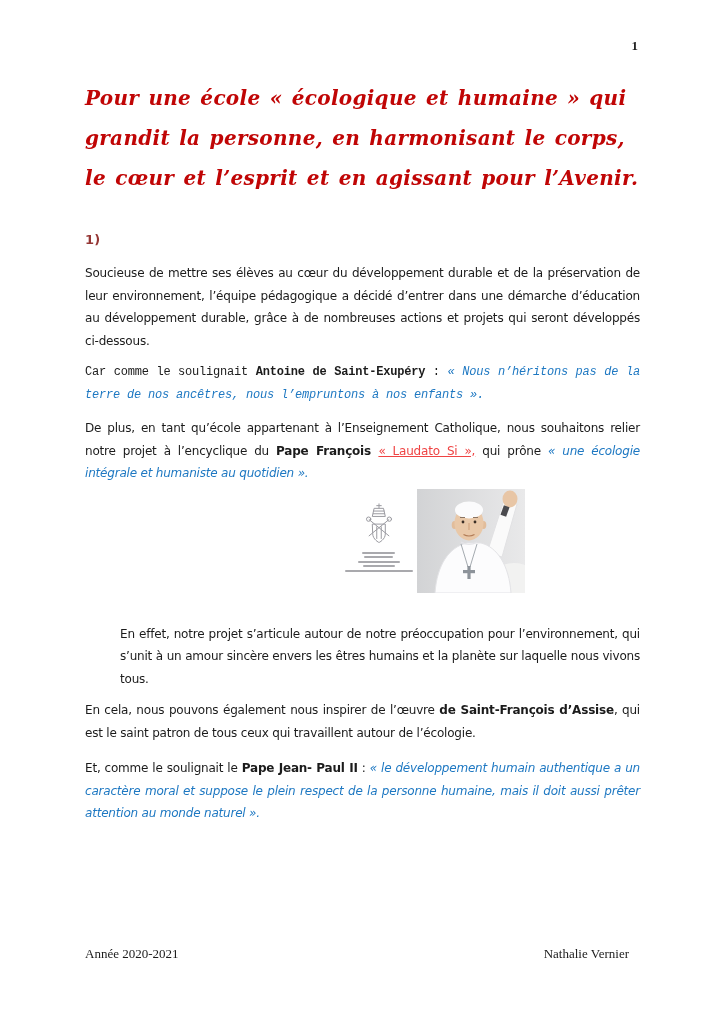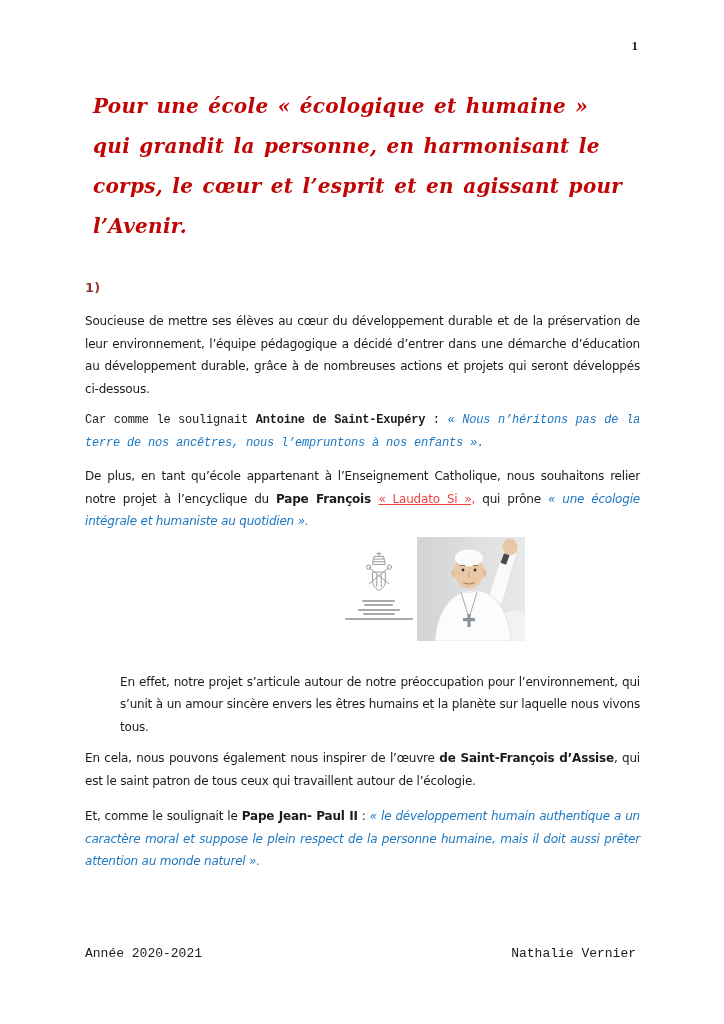--- a/index.html
+++ b/index.html
@@ -7,21 +7,21 @@
   .page{position:relative;width:724px;height:1024px;background:#ffffff;overflow:hidden;}
 
   .page-number{
     position:absolute;top:38px;right:86px;
     font-family:"Liberation Serif",serif;font-weight:700;font-size:13px;color:#222;
   }
 
   .content{padding:78px 84px 0 85px;}
 
   .doc-title{
-    margin:8px;
+    margin:0;
     font-family:"DejaVu Serif",serif;
     font-style:italic;font-weight:700;
     font-size:20px;line-height:40px;
     letter-spacing:.3px;word-spacing:2px;
     color:#c00505;
     text-align:left;
   }
 
   .section-heading{
     margin-top:32px;
@@ -58,23 +58,23 @@
     width:77px;height:104px;background:#ffffff;
     display:flex;flex-direction:column;align-items:center;
   }
   .fig-cover svg{margin-top:13px;}
   .caption-lines{margin-top:4px;display:flex;flex-direction:column;align-items:center;gap:2.6px;}
   .caption-lines span{display:block;height:2px;background:#a9a9ad;border-radius:1px;}
   .cl1{width:33px;} .cl2{width:29px;} .cl3{width:42px;} .cl4{width:32px;} .cl5{width:68px;background:#9a9aa0;}
   .fig-photo{display:block;width:108px;height:104px;}
 
   .footer{
-    position:absolute;top:946px;left:85px;right:88px;
+    position:absolute;top:946px;left:85px;right:95px;
     display:flex;justify-content:space-between;
-    font-family:Liberation Mono, monospace;
+    font-family:Liberation Serif, serif;
     font-size:13px;color:#1b1b1b;
   }
 </style>
 </head>
 <body>
 
 <div class="page">
 
   <div class="page-number">1</div>
 

